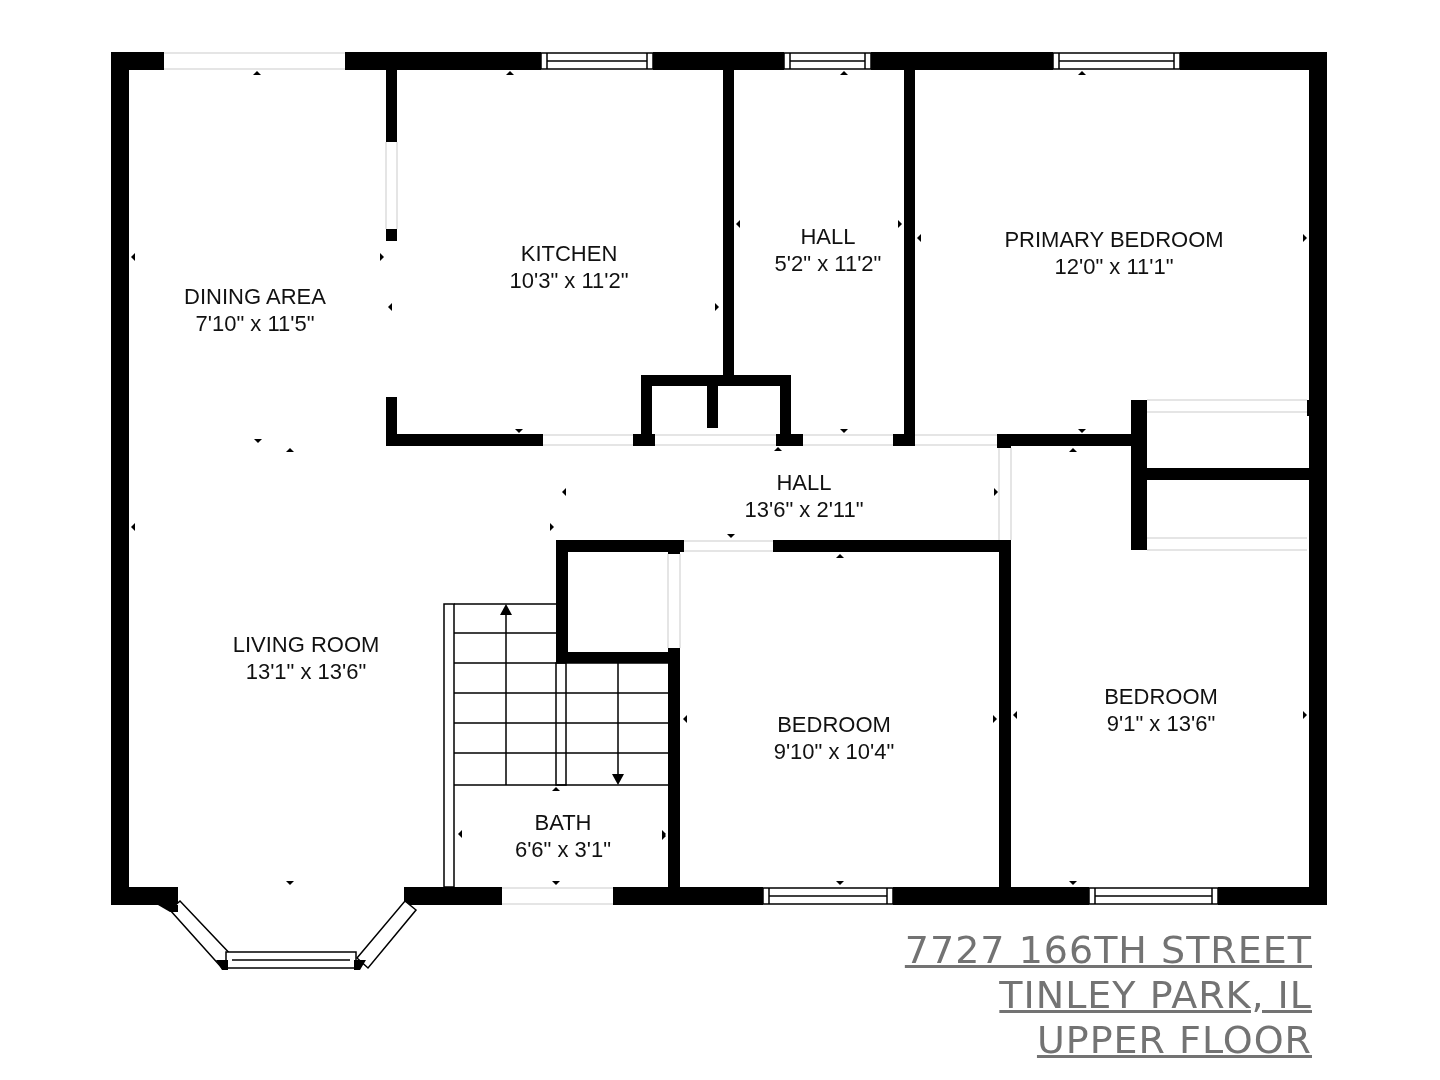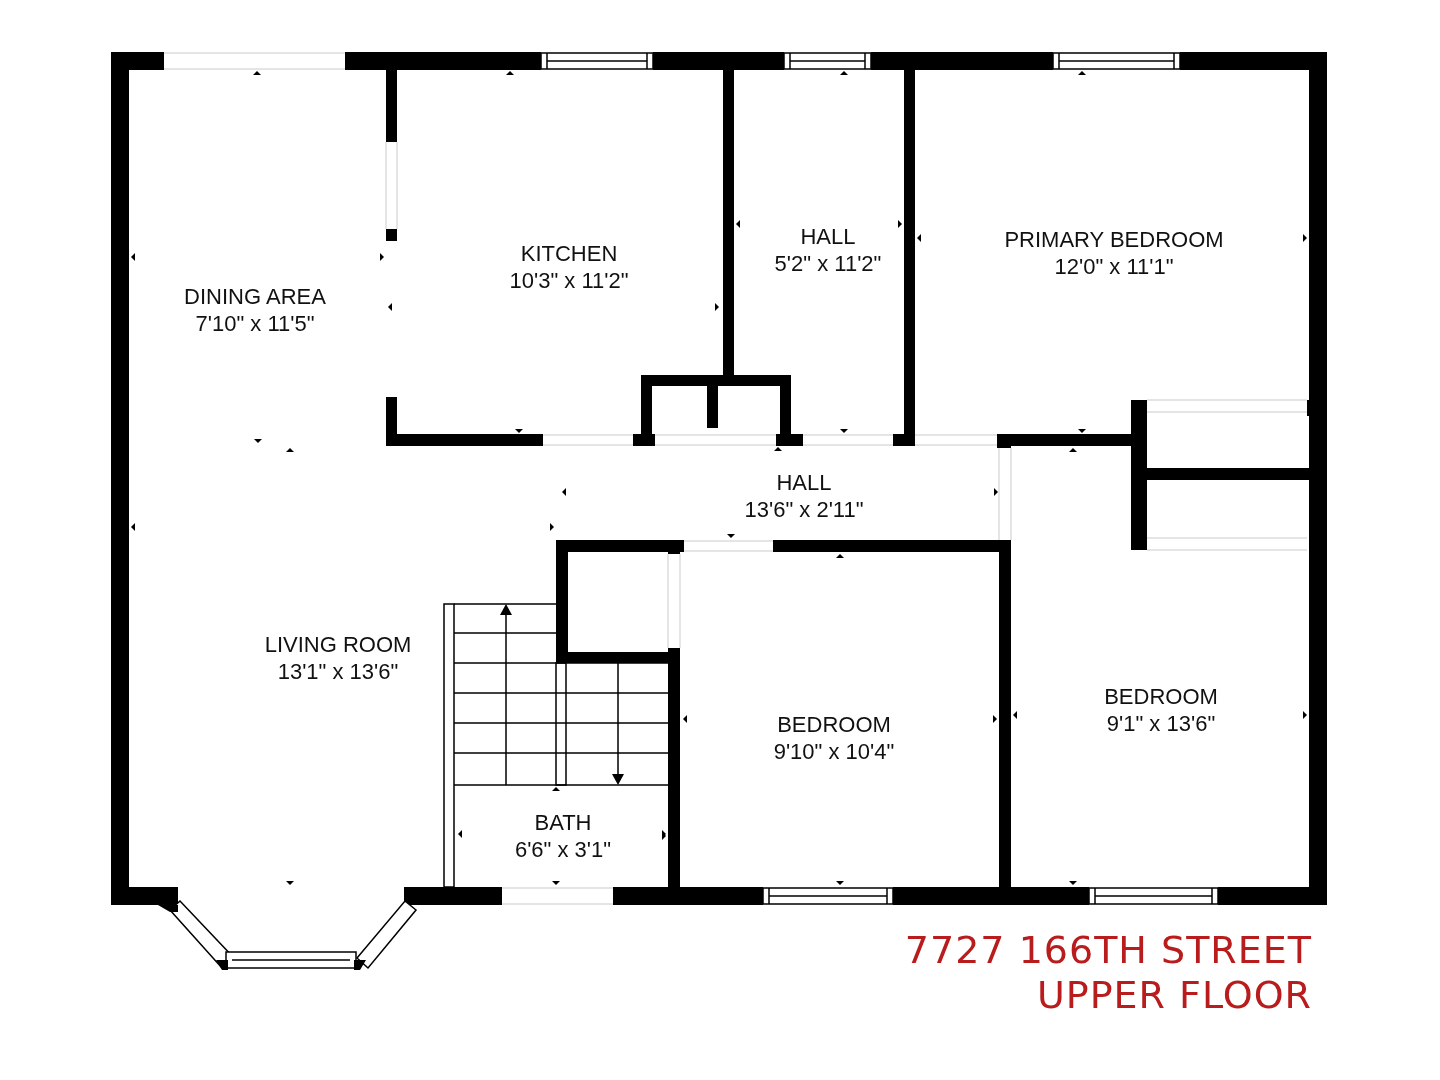--- a/index.html
+++ b/index.html
@@ -1,20 +1,20 @@
 <!DOCTYPE html>
 <html><head>
   <meta charset="utf-8">
   <style>
     html, body { margin: 0; padding: 0; background: #ffffff; }
     body { width: 1440px; height: 1080px; position: relative; overflow: hidden; font-family: "Liberation Sans", sans-serif; }
     #plan { position: absolute; left: 0; top: 0; }
     .room-label { position: absolute; text-align: center; color: #111; font-size: 22px; line-height: 27px; transform: translateX(-50%); white-space: nowrap; }
     .room-label span { display: block; }
-    .address { position: absolute; right: 128px; top: 928px; text-align: right; font-family: "DejaVu Sans", sans-serif; font-size: 38px; line-height: 45px; color: #b91c1c; letter-spacing: 1px; }
+    .address { position: absolute; right: 128px; top: 928px; text-align: right; font-family: "DejaVu Sans", sans-serif; font-size: 38px; line-height: 45px; color: #737373; letter-spacing: 1px; text-decoration: underline; }
     .address span { display: block; }
   </style>
 </head>
 <body>
 
 <svg id="plan" width="1440" height="1080" viewBox="0 0 1440 1080" xmlns="http://www.w3.org/2000/svg">
   <g fill="#000">
 
     <rect x="111" y="52" width="53" height="18"></rect>
     <rect x="345" y="52" width="196" height="18"></rect>
@@ -215,33 +215,34 @@
   <span>5'2" x 11'2"</span>
 </div>
 <div class="room-label" style="left:1114px;top:226px;">
   <span>PRIMARY BEDROOM</span>
   <span>12'0" x 11'1"</span>
 </div>
 <div class="room-label" style="left:804px;top:469px;">
   <span>HALL</span>
   <span>13'6" x 2'11"</span>
 </div>
-<div class="room-label" style="left:306px;top:631px;margin-left:32px;">
+<div class="room-label" style="left:306px;top:631px;">
   <span>LIVING ROOM</span>
   <span>13'1" x 13'6"</span>
 </div>
 <div class="room-label" style="left:834px;top:711px;">
   <span>BEDROOM</span>
   <span>9'10" x 10'4"</span>
 </div>
 <div class="room-label" style="left:1161px;top:683px;">
   <span>BEDROOM</span>
   <span>9'1" x 13'6"</span>
 </div>
 <div class="room-label" style="left:563px;top:809px;">
   <span>BATH</span>
   <span>6'6" x 3'1"</span>
 </div>
 
 <div class="address">
   <span>7727 166TH STREET</span>
+  <span>TINLEY PARK, IL</span>
   <span>UPPER FLOOR</span>
 </div>
 
 </body></html>

